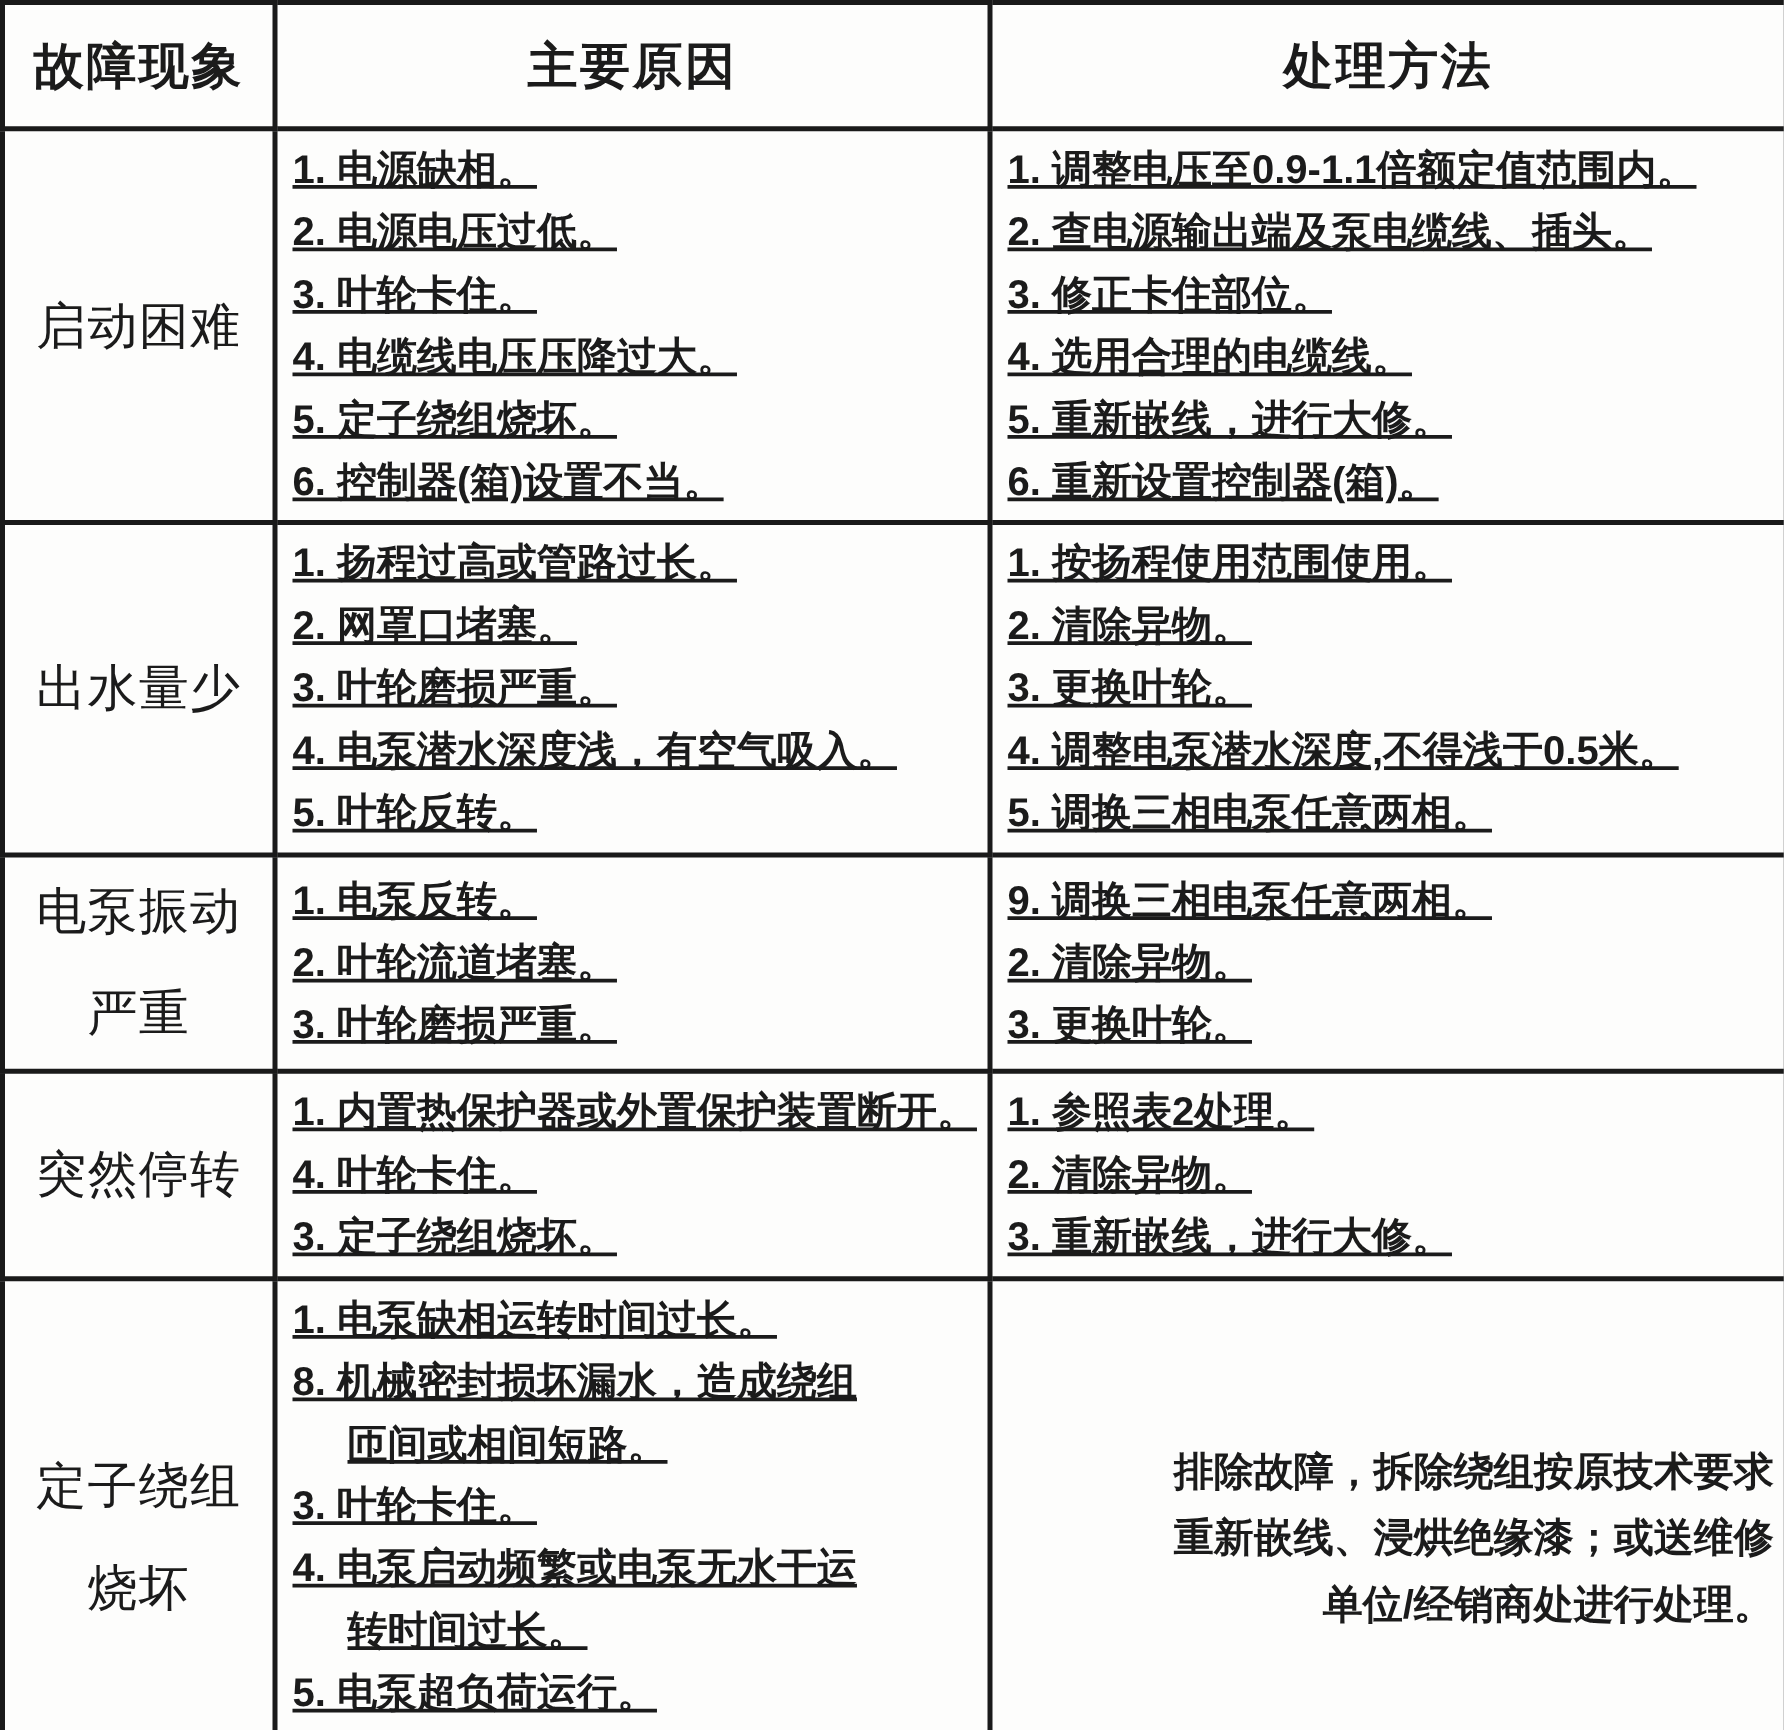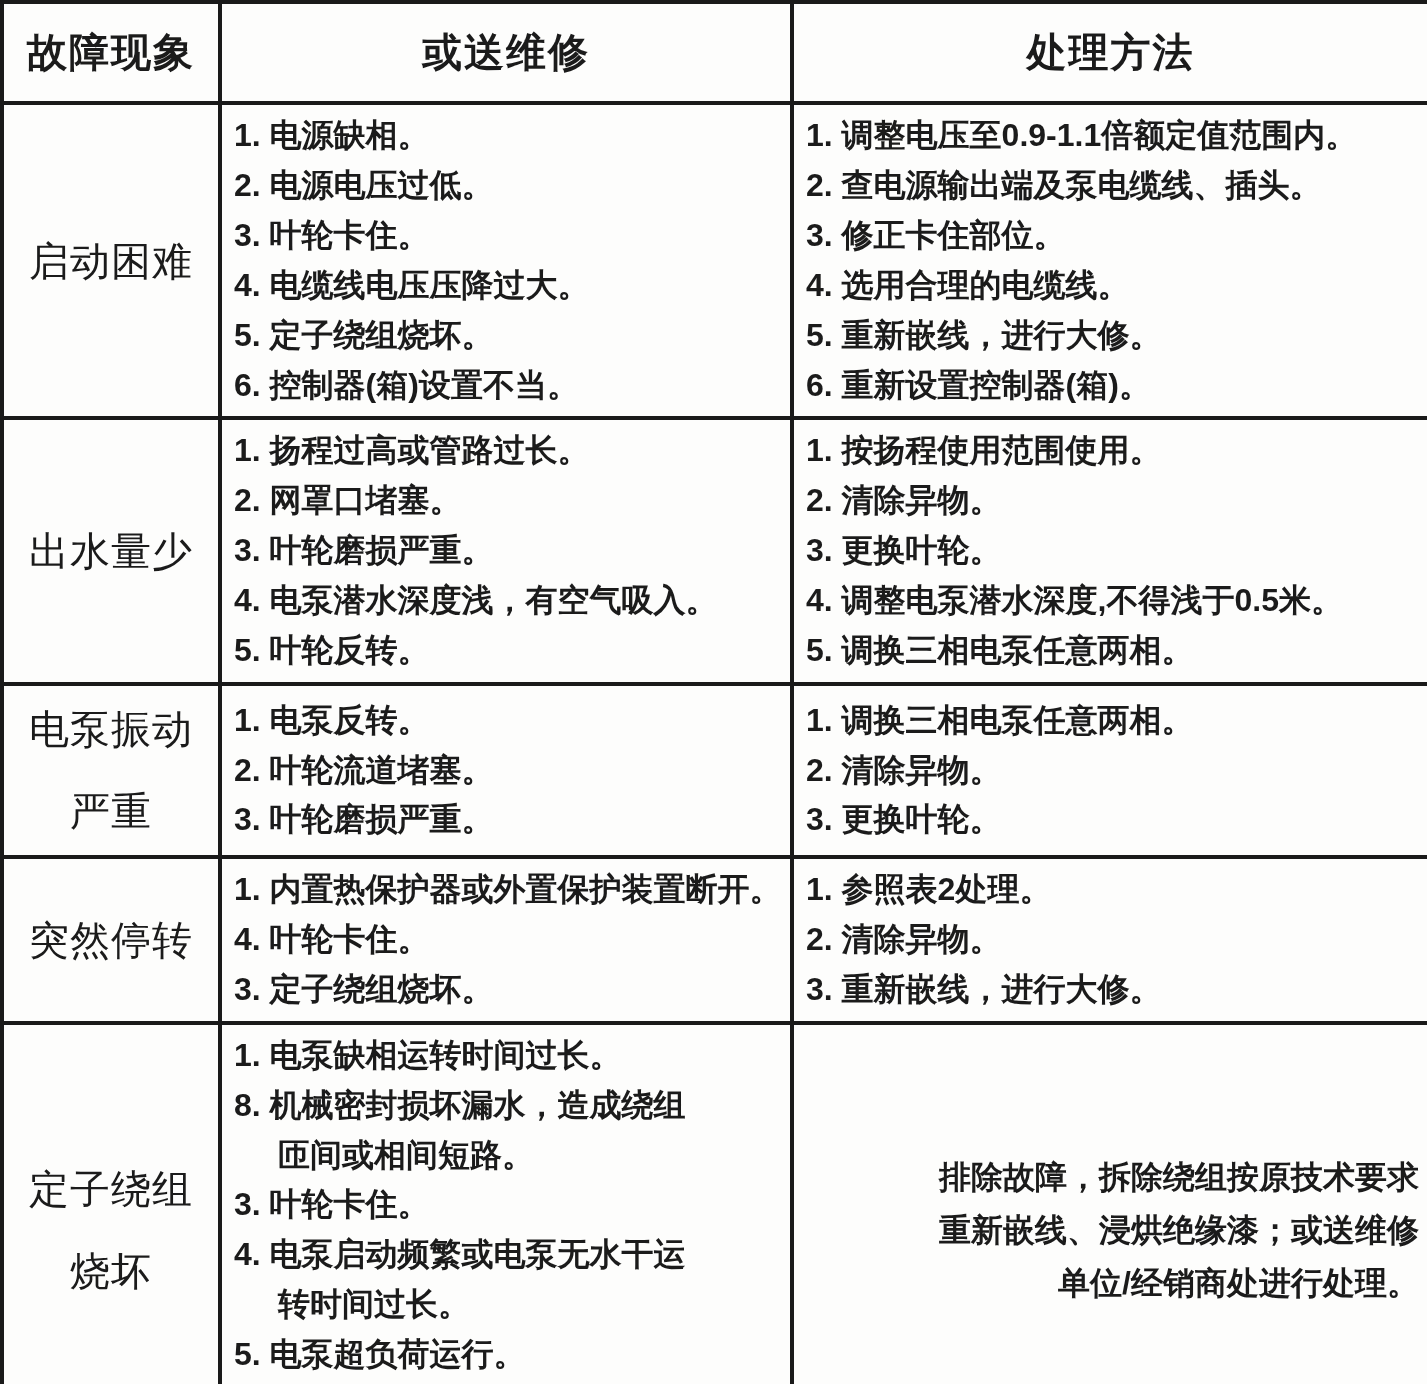--- a/index.html
+++ b/index.html
@@ -50,20 +50,21 @@
   td.list-cell {
     padding: 6px 2px 6px 12px;
   }
   .item {
     font-size: 32px;
     font-weight: bold;
     line-height: 1.56;
     padding-left: 44px;
     text-indent: -44px;
     white-space: pre-line;
+    text-decoration: underline;
   }
   .para {
     font-size: 32px;
     font-weight: bold;
     line-height: 1.66;
     white-space: pre-line;
     padding-right: 6px;
     text-align: right;
   }
 </style>
@@ -73,21 +74,21 @@
 <div class="page">
   <table class="fault-table">
     <colgroup>
       <col style="width:218px">
       <col style="width:572px">
       <col style="width:637px">
     </colgroup>
     <thead>
       <tr>
         <th class="header-cell">故障现象</th>
-        <th class="header-cell">或送维修</th>
+        <th class="header-cell">主要原因</th>
         <th class="header-cell">处理方法</th>
       </tr>
     </thead>
     <tbody id="table-body">
         <tr style="height: 307px;">
           <td class="fault-cell">启动困难</td>
           <td class="list-cell">
             <div class="item">1. 电源缺相。</div>
             <div class="item">2. 电源电压过低。</div>
             <div class="item">3. 叶轮卡住。</div>
@@ -123,21 +124,21 @@
         </tr>
         <tr style="height: 173px;">
           <td class="fault-cell">电泵振动
 严重</td>
           <td class="list-cell">
             <div class="item">1. 电泵反转。</div>
             <div class="item">2. 叶轮流道堵塞。</div>
             <div class="item">3. 叶轮磨损严重。</div>
           </td>
           <td class="list-cell">
-            <div class="item">1. 调换三相电泵任意两相。</div>
+            <div class="item">9. 调换三相电泵任意两相。</div>
             <div class="item">2. 清除异物。</div>
             <div class="item">3. 更换叶轮。</div>
           </td>
         </tr>
         <tr style="height: 150px;">
           <td class="fault-cell">突然停转</td>
           <td class="list-cell">
             <div class="item">1. 内置热保护器或外置保护装置断开。</div>
             <div class="item">4. 叶轮卡住。</div>
             <div class="item">3. 定子绕组烧坏。</div>

